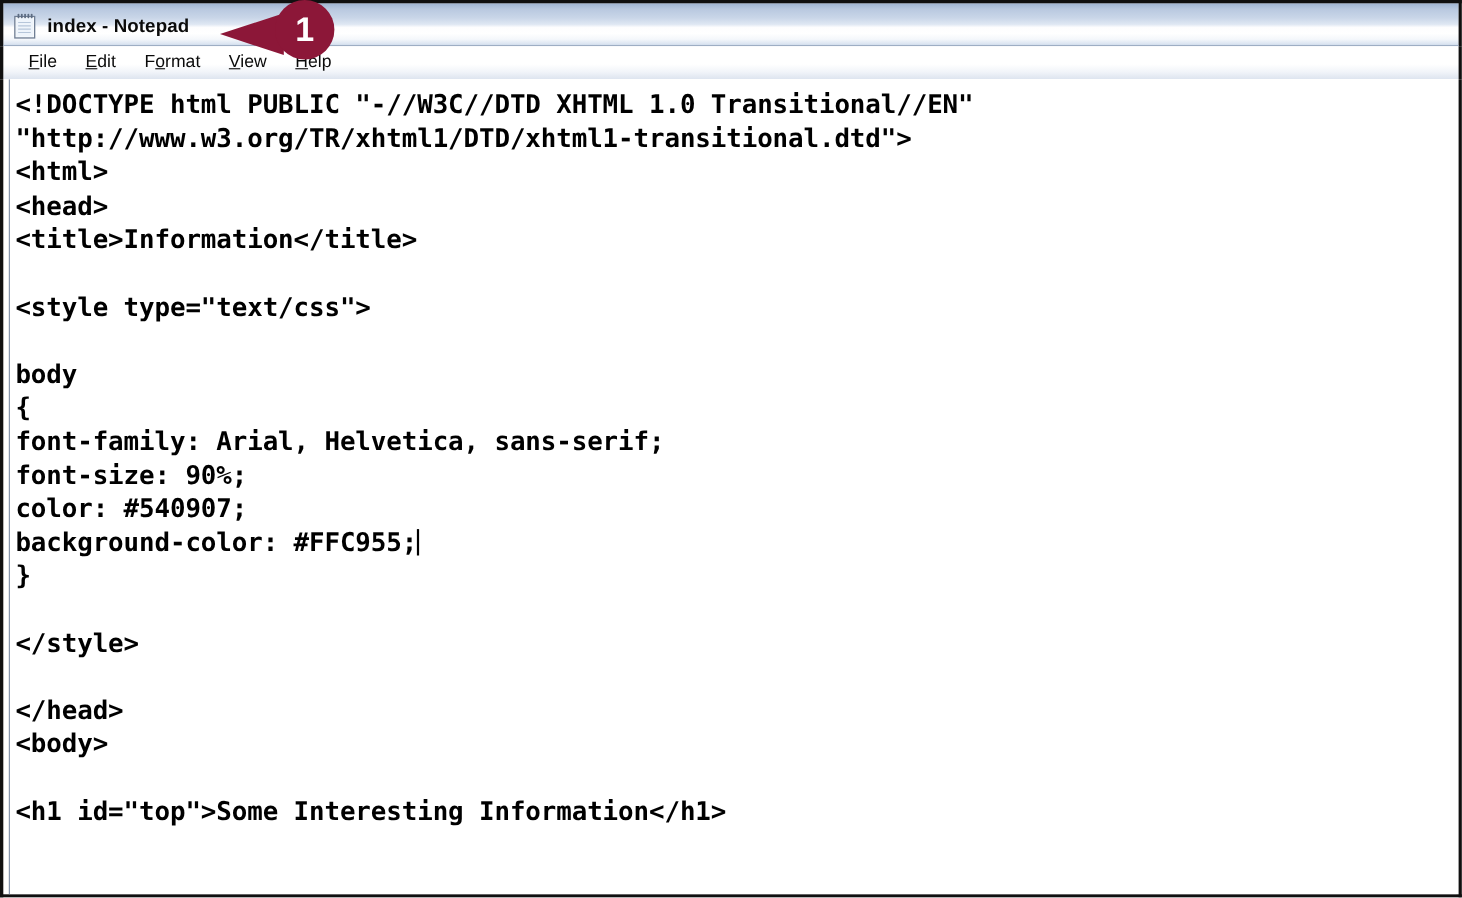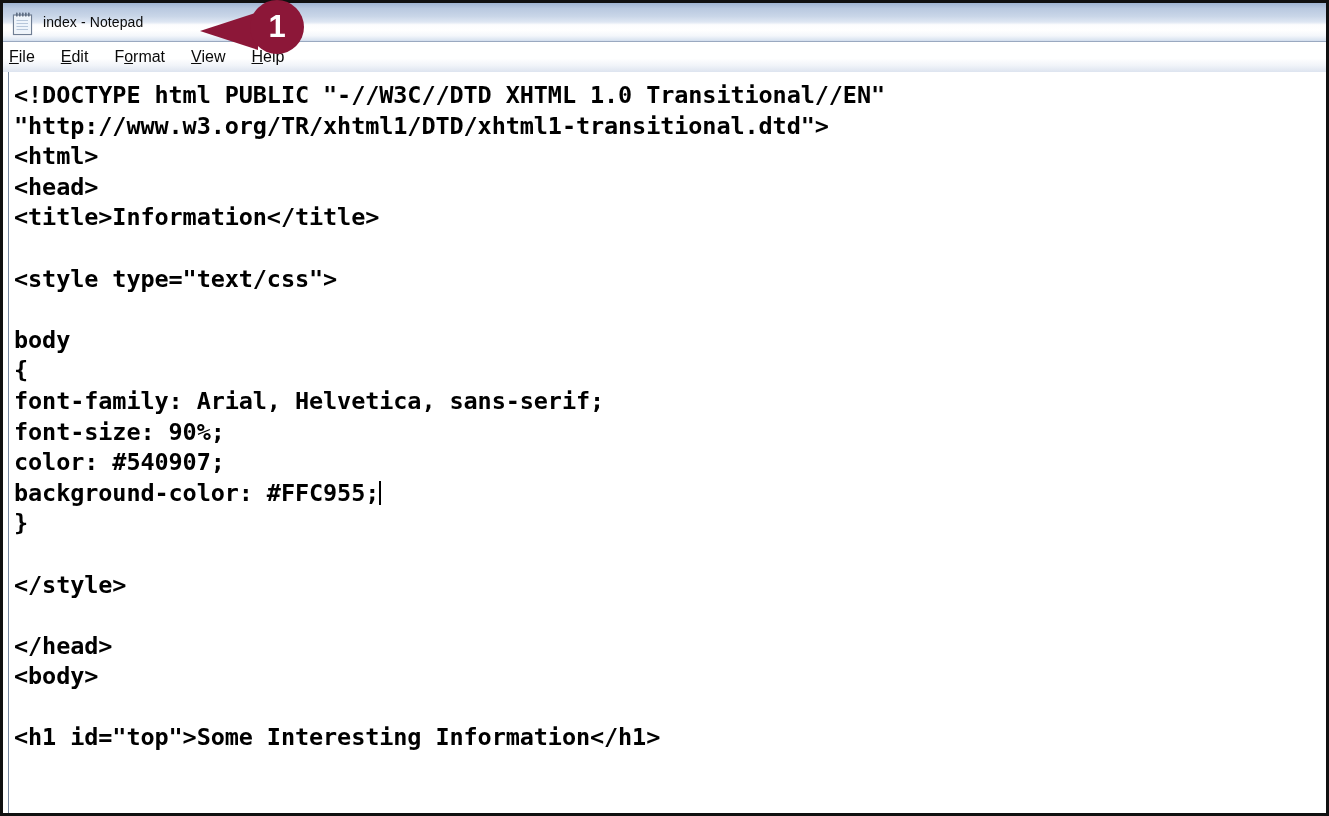--- a/index.html
+++ b/index.html
@@ -57,40 +57,40 @@
     top: 9px;
     width: 22px;
     height: 24px;
   }
 
   #window-title {
     position: absolute;
     left: 40px;
     top: 11px;
     font-family: "Liberation Sans", sans-serif;
-    font-size: 14px;
-    font-weight: normal;
+    font-size: 17px;
+    font-weight: bold;
     color: #0b0b0b;
     letter-spacing: 0.1px;
     white-space: nowrap;
   }
 
   
   #menubar {
     position: absolute;
     left: 0;
     top: 42px;
     width: 1329px;
     height: 30px;
     background: linear-gradient(to bottom, #ffffff 0%, #ffffff 55%, #f1f4f9 78%, #dde4ef 100%);
     border-left: 3px solid #101010;
     border-right: 3px solid #101010;
     display: flex;
     align-items: center;
-    padding-left: 6px;
+    padding-left: 23px;
   }
   .menu-item {
     font-family: "Liberation Sans", sans-serif;
     font-size: 16px;
     color: #0a0a0a;
     margin-right: 26px;
     white-space: nowrap;
     cursor: default;
     line-height: 1;
   }

